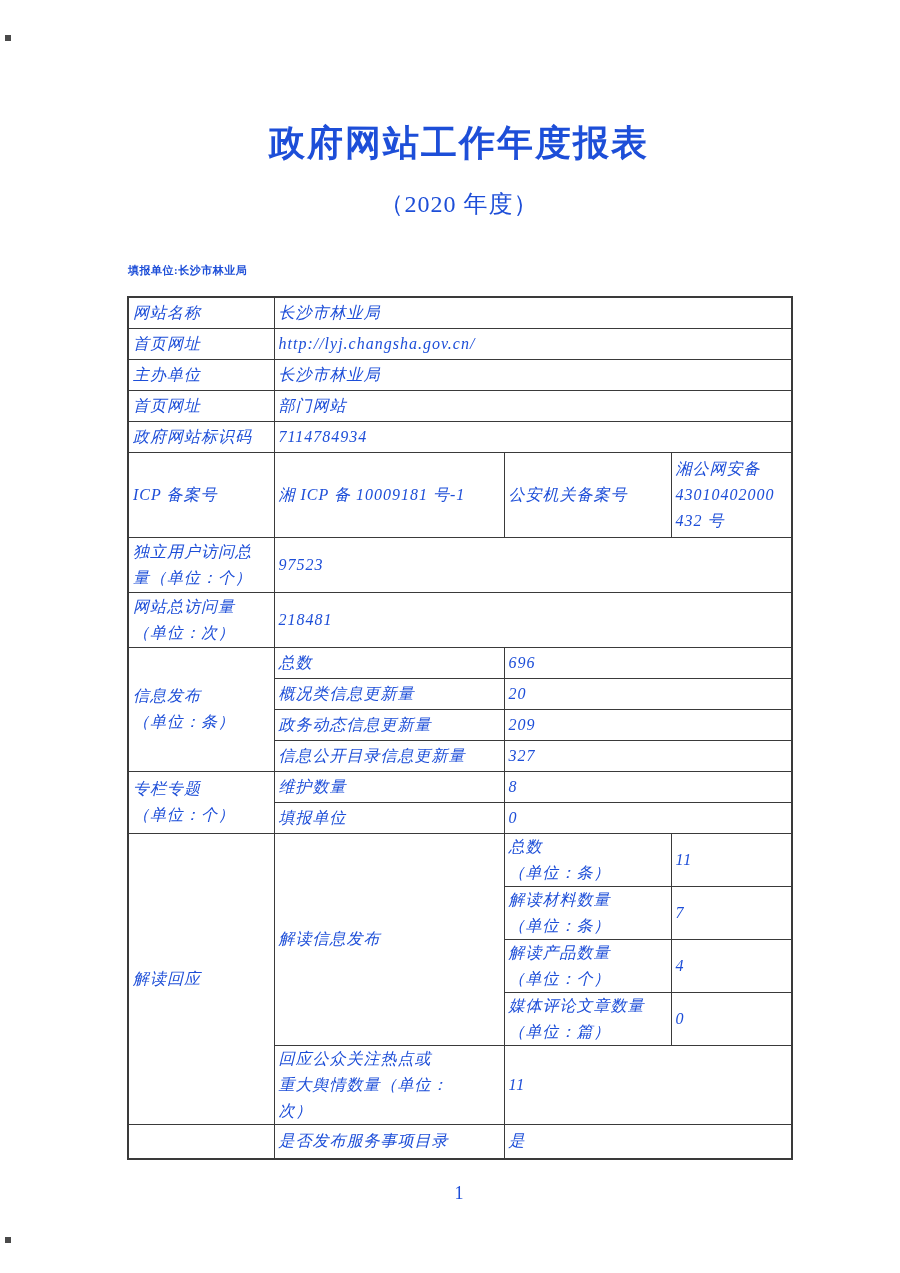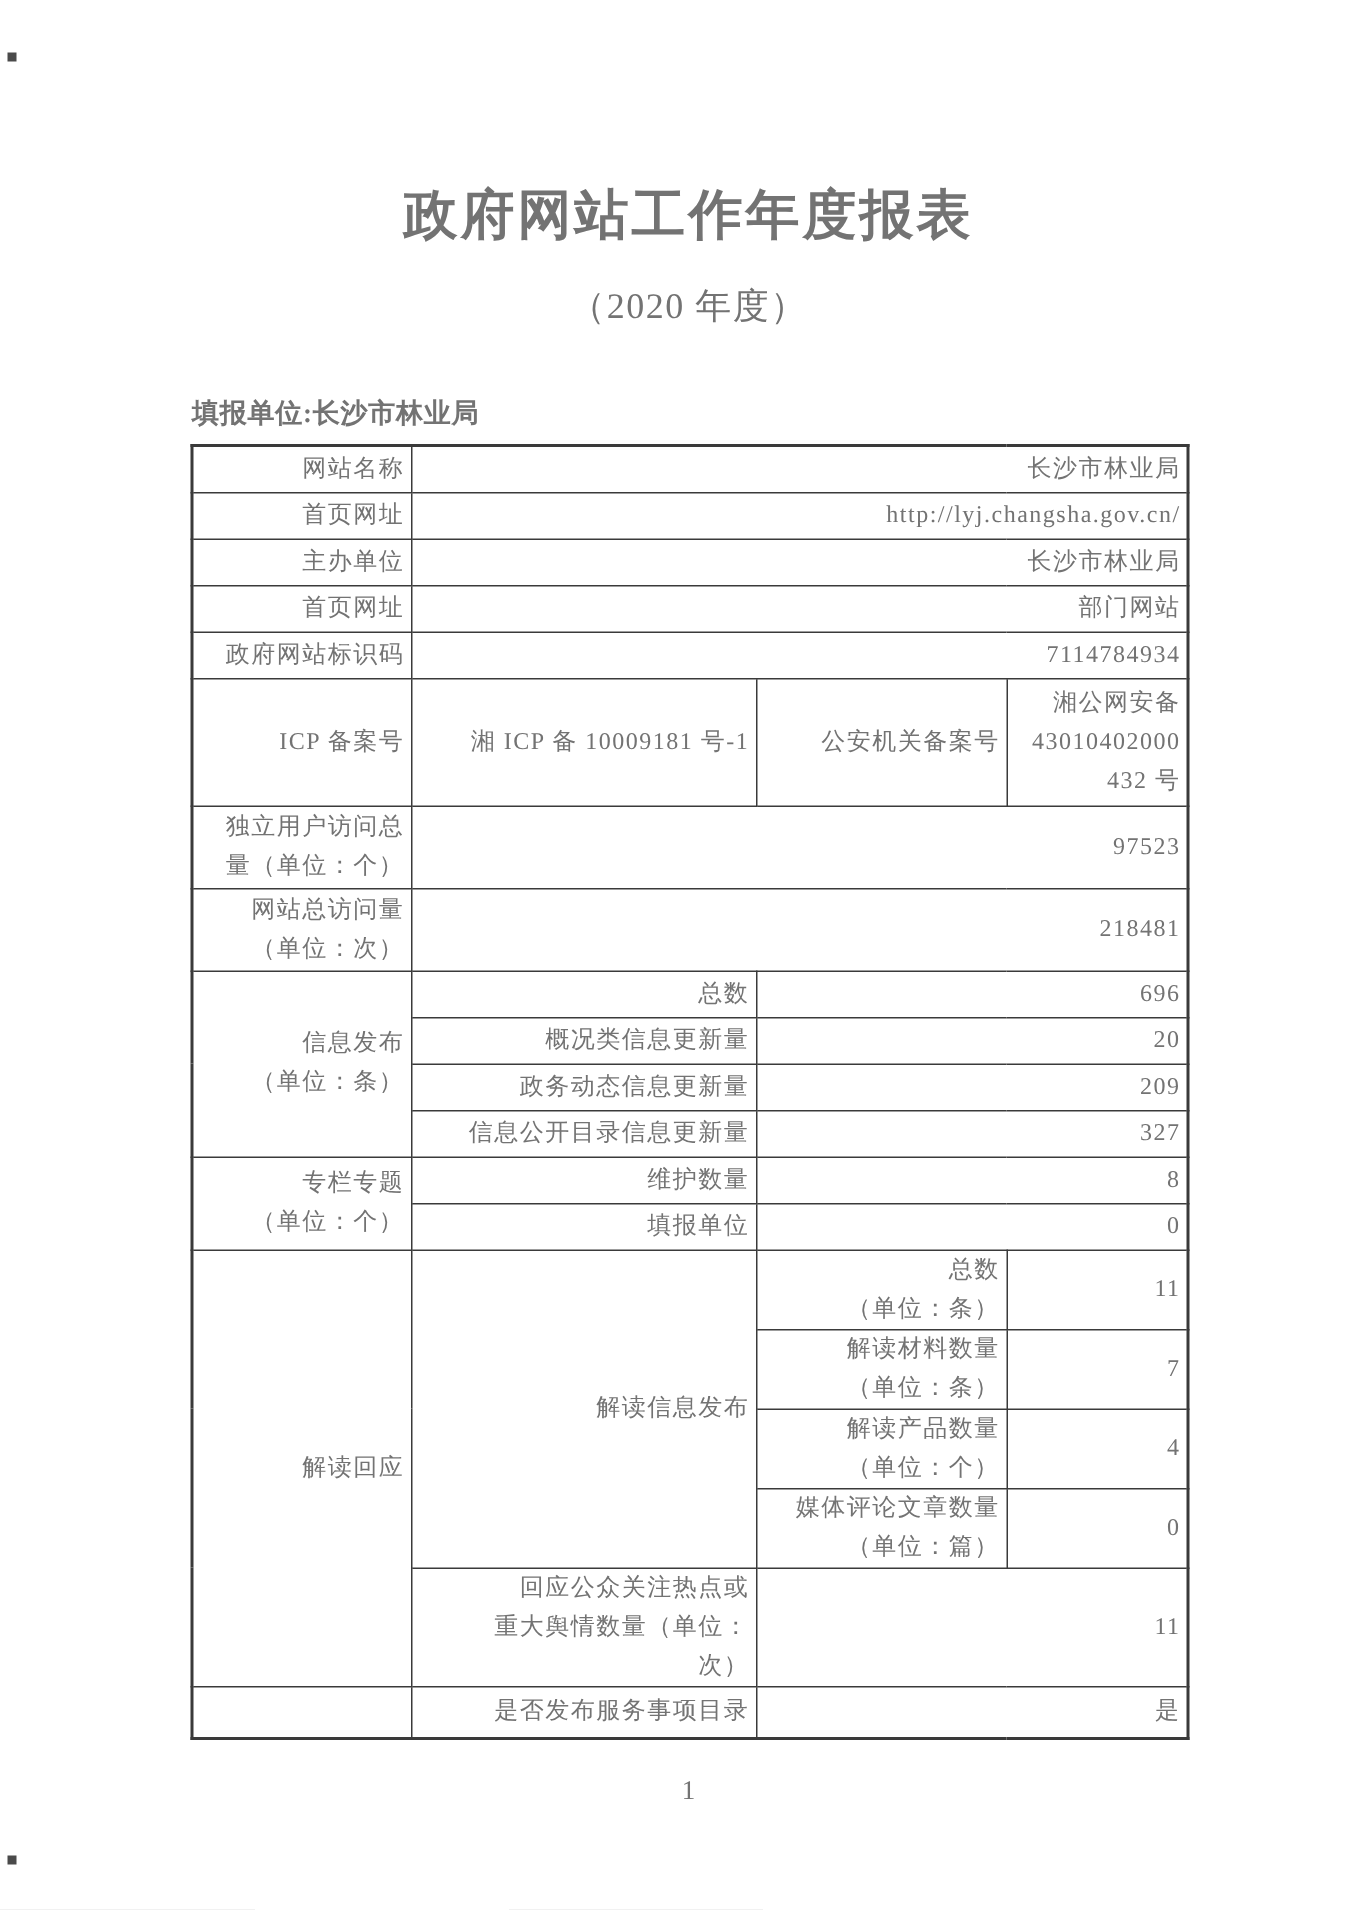--- a/index.html
+++ b/index.html
@@ -1,50 +1,51 @@
 <!DOCTYPE html>
 <html><head>
 <meta charset="utf-8">
 <style>
   html,body{margin:0;padding:0;background:#e8e8e8;}
   .page{
     position:relative;
     width:900px;height:1273px;
     background:#ffffff;
     font-family:"Liberation Serif","DejaVu Serif",serif;
-    color:#737373;
+    color:#1d4ed8;
     overflow:hidden;
   }
   .content{position:absolute;left:127px;top:0;width:664px;}
   .title{
     position:absolute;top:124px;left:0;width:100%;
     text-align:center;font-size:36px;font-weight:bold;
     letter-spacing:2px;line-height:1.1;
   }
   .subtitle{
     position:absolute;top:188px;left:0;width:100%;
     text-align:center;font-size:24px;letter-spacing:1px;
   }
   .unit{
     position:absolute;top:263px;left:1px;
-    font-size:18px;font-weight:bold;letter-spacing:0.5px;
+    font-size:11px;font-weight:bold;letter-spacing:0.5px;
   }
   table.report{
     position:absolute;top:296px;left:0;
     border-collapse:collapse;table-layout:fixed;
     width:664px;
   }
   table.report{border:2px solid #3a3a3a;}
   table.report td{
     border:1px solid #3a3a3a;
-    text-align:right;vertical-align:middle;
+    text-align:left;vertical-align:middle;
     font-size:16px;line-height:26px;letter-spacing:1px;
     white-space:pre-line;
     padding:0 4px;
     overflow:hidden;
+    font-style:italic;
   }
   tr.h31{height:31px;}
   tr.h85{height:85px;}
   tr.h55{height:55px;}
   tr.h52{height:52px;}
   tr.h78{height:78px;}
   tr.h37{height:35px;}
   .pagenum{
     position:absolute;top:1183px;left:0;width:100%;
     text-align:center;font-size:18px;

